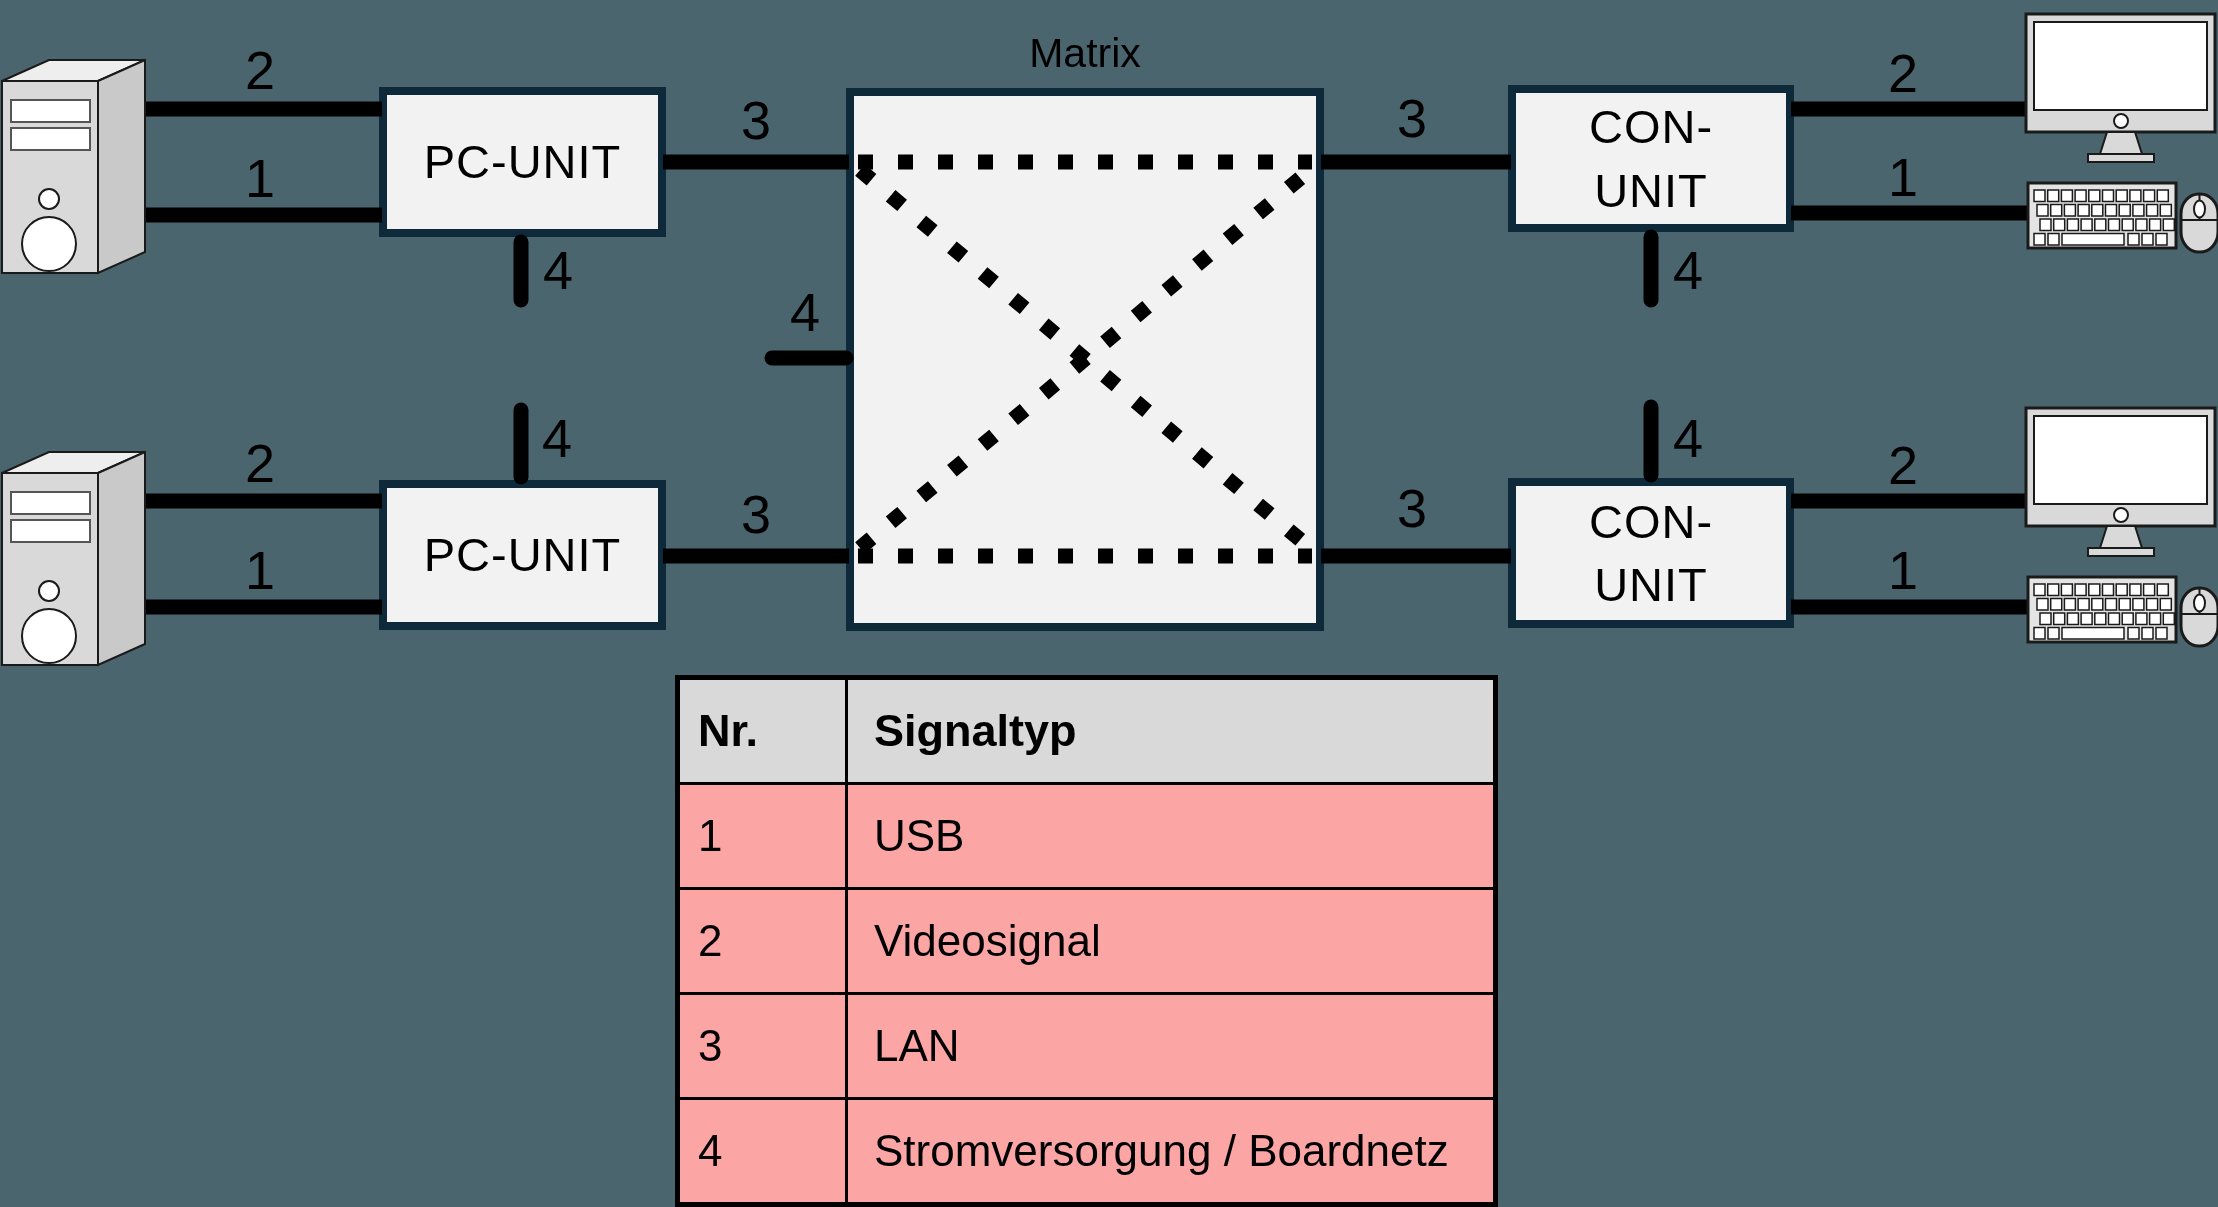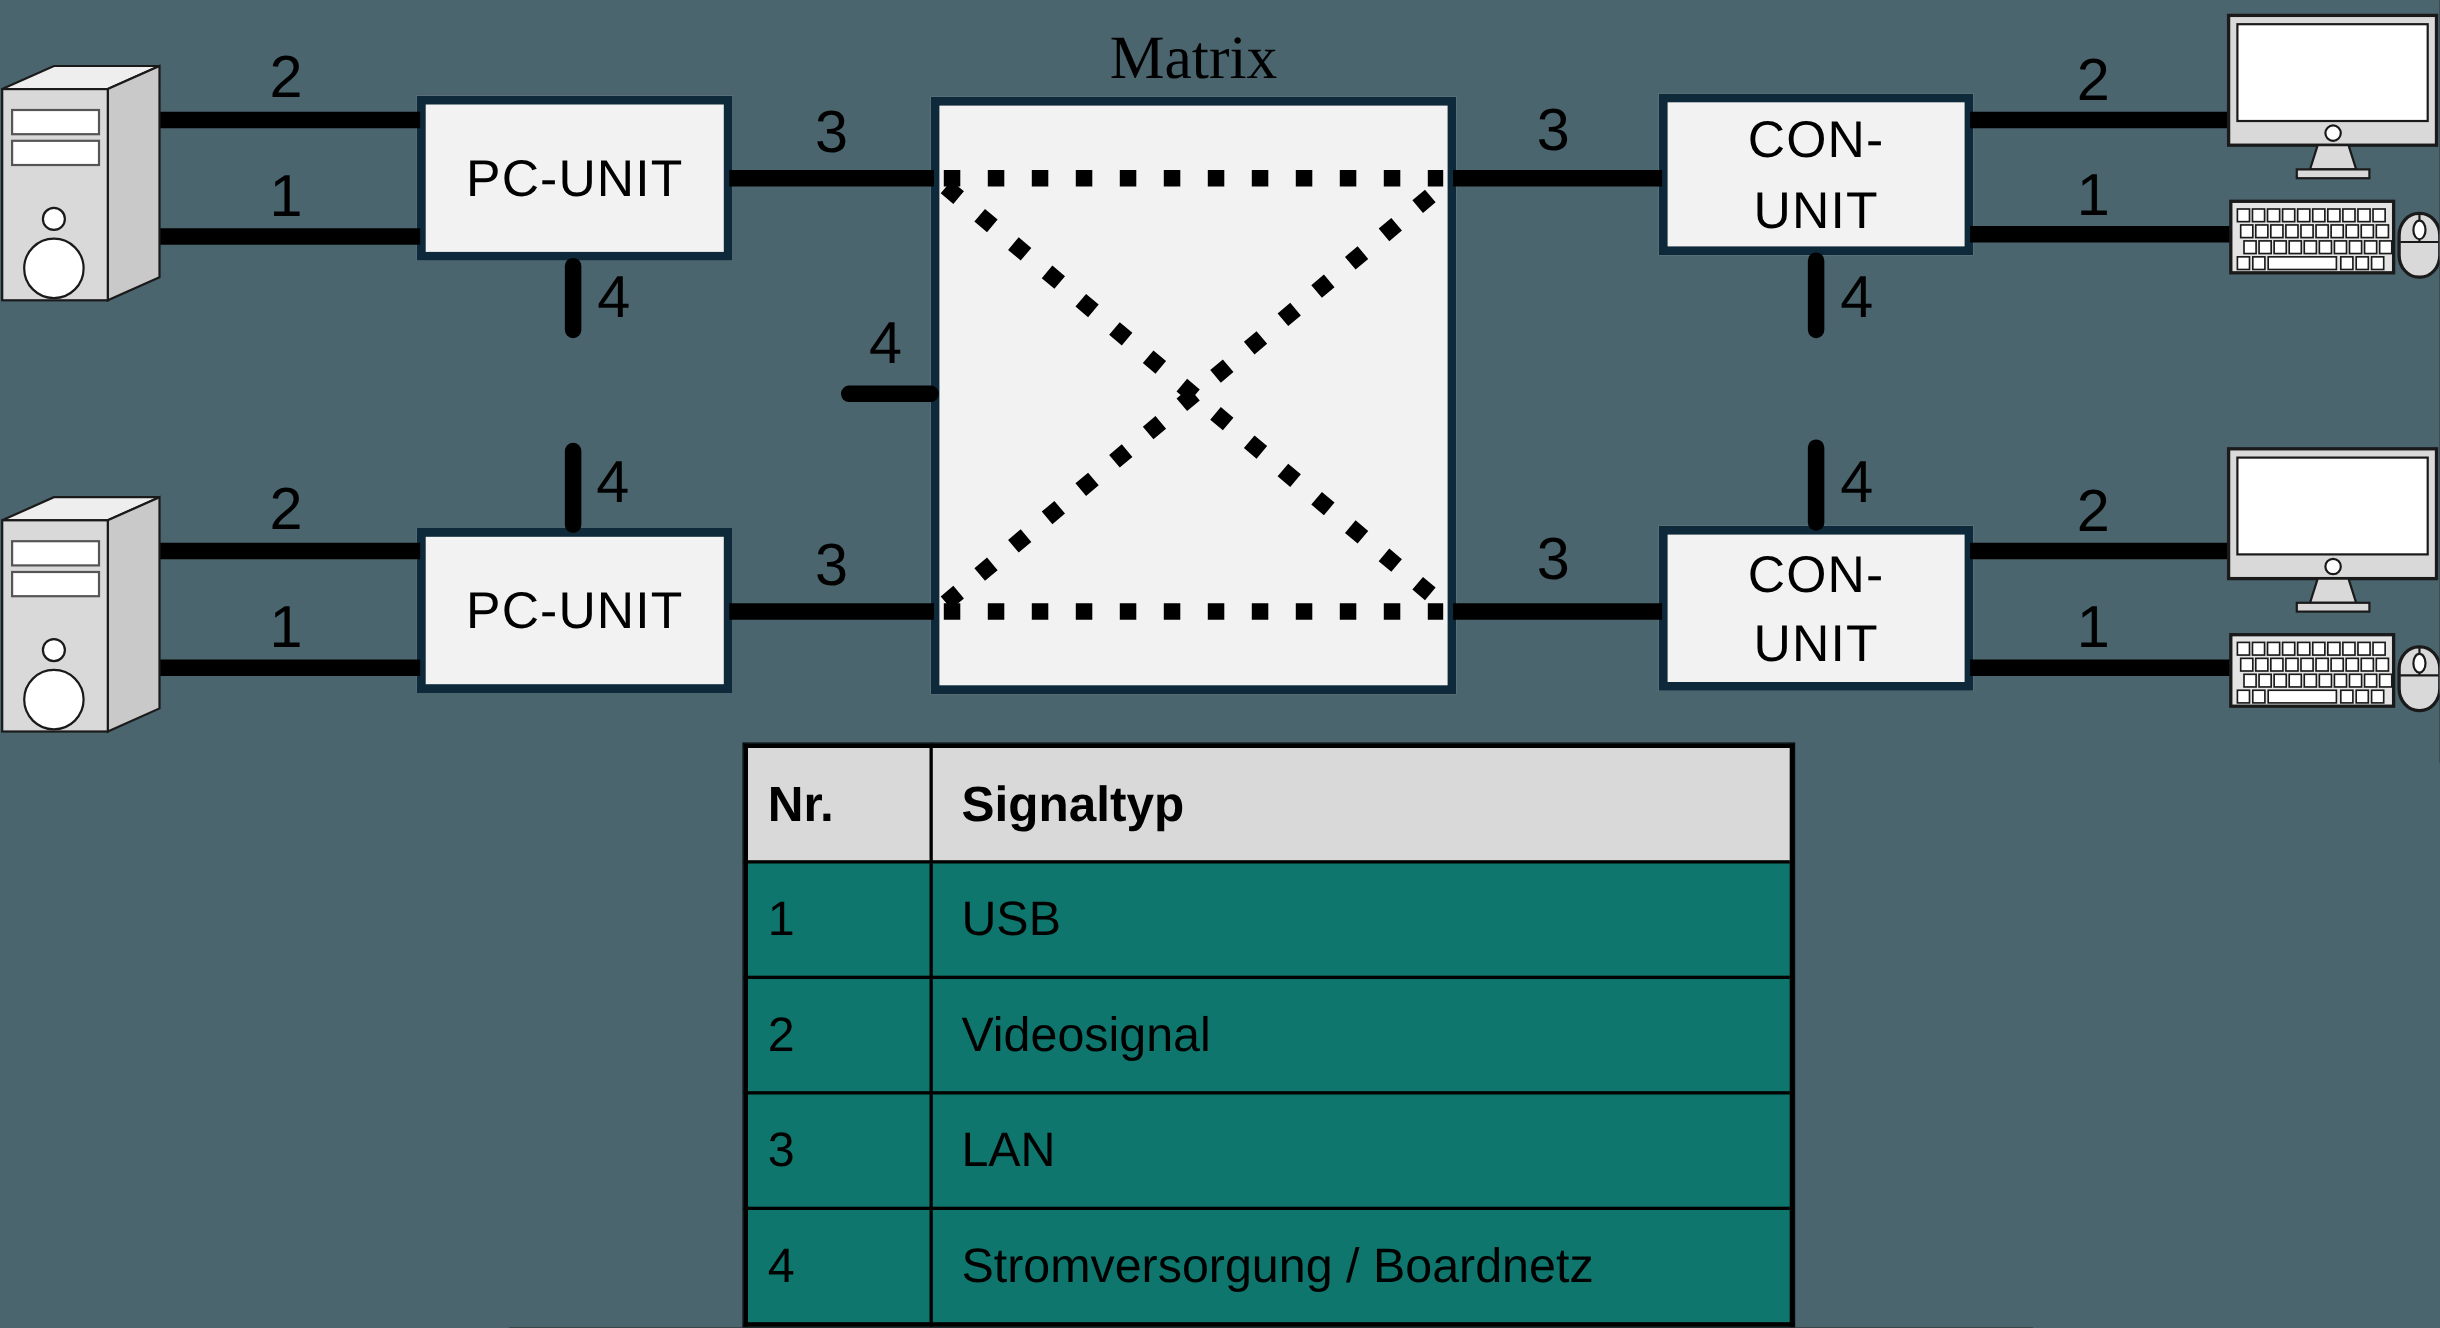--- a/index.html
+++ b/index.html
@@ -22,25 +22,25 @@
   .matrix-box{
     position:absolute;left:846px;top:88px;width:478px;height:543px;
     background:#f2f2f2;border:8px solid #0e2a3a;box-sizing:border-box;
   }
   .num-label{
     position:absolute;transform:translate(-50%,-50%);
     font-size:54px;line-height:1;
   }
   .matrix-title{
     position:absolute;left:1085px;top:53px;transform:translate(-50%,-50%);
-    font-size:56px;line-height:1;font-family:Liberation Serif, serif;
+    font-size:41px;line-height:1;
   }
   table.legend{
-    position:absolute;left:676px;top:676px;width:955px;height:514px;
-    border-collapse:collapse;background:#0f766e;
+    position:absolute;left:676px;top:676px;width:821px;height:514px;
+    border-collapse:collapse;background:#fca5a5;
     table-layout:fixed;
     font-size:44px;
   }
   table.legend th, table.legend td{
     border:3px solid #000;
     padding:0 0 0 26px;
     text-align:left;vertical-align:middle;
     height:102px;
   }
   table.legend th{background:#d9d9d9;font-weight:bold;font-size:45px;}

